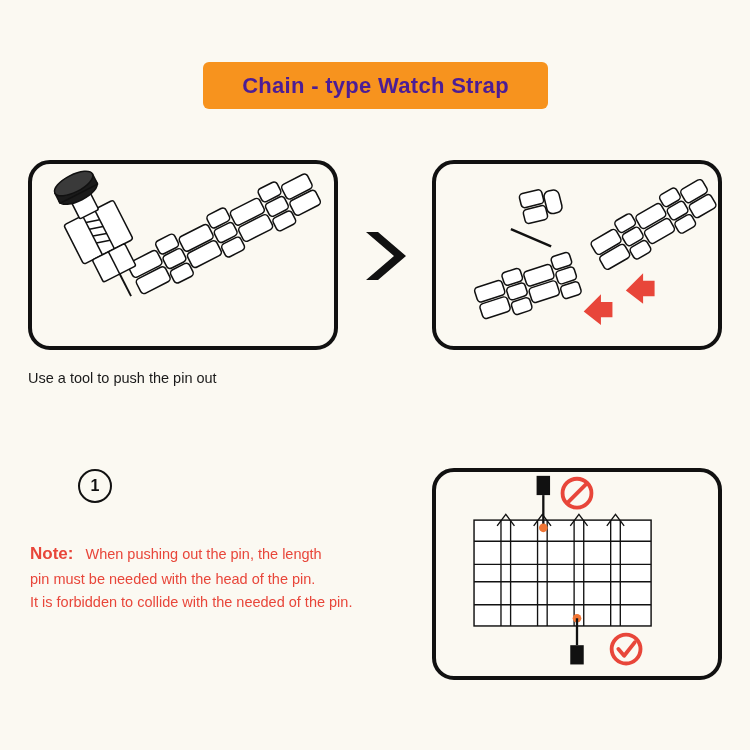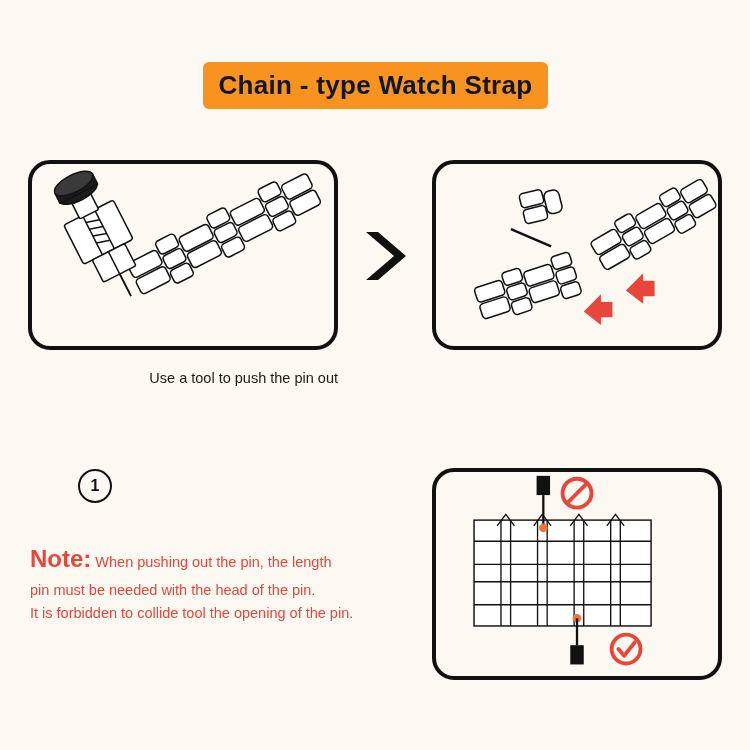--- a/index.html
+++ b/index.html
@@ -27,43 +27,43 @@
     top: 62px;
     width: 345px;
     height: 47px;
     background: #f7931e;
     border-radius: 6px;
     display: flex;
     align-items: center;
     justify-content: center;
   }
   .title-banner .title-text {
-    color: #0f172a;
-    font-size: 26px;
+    color: #4c1d95;
+    font-size: 22px;
     font-weight: bold;
     letter-spacing: 0.3px;
     white-space: nowrap;
     text-align: right;
   }
 
   
   .panel {
     position: absolute;
     border: 4px solid #111111;
     border-radius: 22px;
     background: #fbf9f2;
     box-sizing: border-box;
   }
   #panel-1 { left: 28px;  top: 160px; width: 310px; height: 190px; }
   #panel-2 { left: 432px; top: 160px; width: 290px; height: 190px; }
   #panel-3 { left: 432px; top: 468px; width: 290px; height: 212px; }
 
   .panel-caption {
     position: absolute;
-    text-align: right;
+    text-align: left;
     font-size: 14.5px;
     color: #1a1a1a;
     line-height: 1.45;
   }
   #caption-1 { left: 28px;  top: 368px; width: 310px; }
   #caption-2 { left: 424px; top: 368px; width: 306px; }
 
   .step-badge {
     position: absolute;
     width: 30px;
@@ -96,24 +96,24 @@
     top: 540px;
     width: 385px;
   }
   .note-line {
     color: #e8463a;
     font-size: 14.5px;
     line-height: 1.62;
     white-space: nowrap;
   }
   .note-label {
-    font-size: 24px;
+    font-size: 17px;
     font-weight: bold;
     color: #e8463a;
-    margin-right: 4px;
+    margin-right: 12px;
   }
 
   
   .illus {
     position: absolute;
     left: 0; top: 0;
     width: 100%;
     height: 100%;
     display: block;
   }
@@ -229,21 +229,21 @@
       </g>
     </svg>
 
   </div>
 
   <div class="note-block">
     <div class="note-line">
       <span class="note-label">Note:</span><span>When pushing out the pin, the length</span>
     </div>
     <div class="note-line">pin must be needed with the head of the pin.</div>
-    <div class="note-line">It is forbidden to collide tool the opening of the pin.</div>
+    <div class="note-line">It is forbidden to collide with the needed of the pin.</div>
   </div>
 
   <div class="panel" id="panel-3">
     <svg class="illus" viewBox="0 0 290 212">
       <g fill="none" stroke="#111" stroke-width="1.5">
 
         <rect x="38" y="50" width="184" height="110" fill="#fff"></rect>
         <line x1="38" y1="72" x2="222" y2="72"></line>
         <line x1="38" y1="138" x2="222" y2="138"></line>
         <line x1="38" y1="96" x2="222" y2="96"></line>

